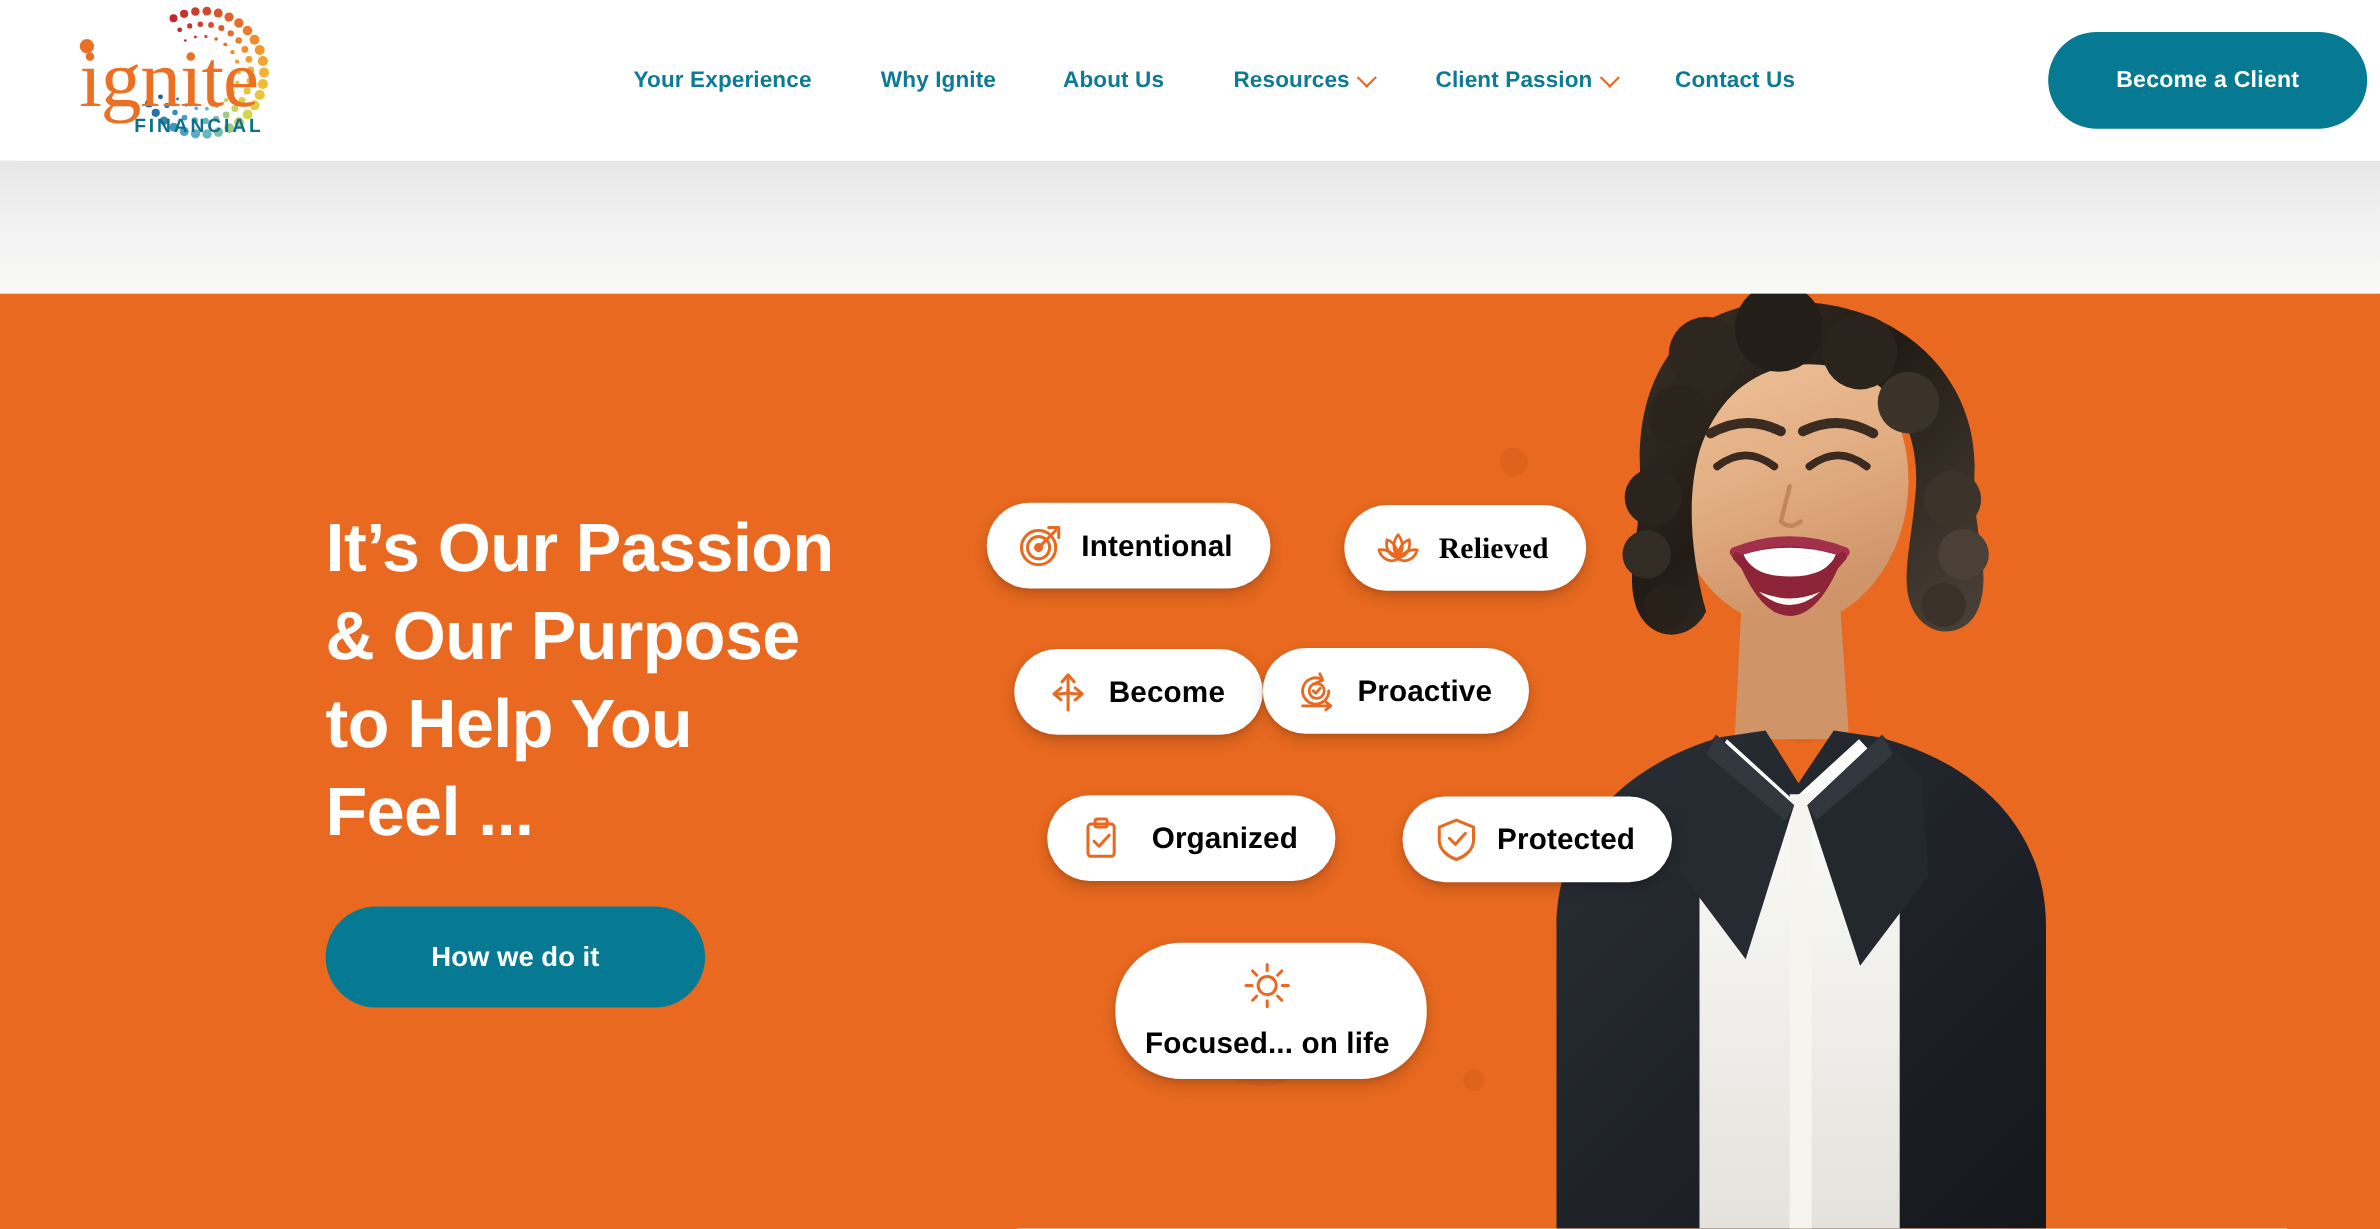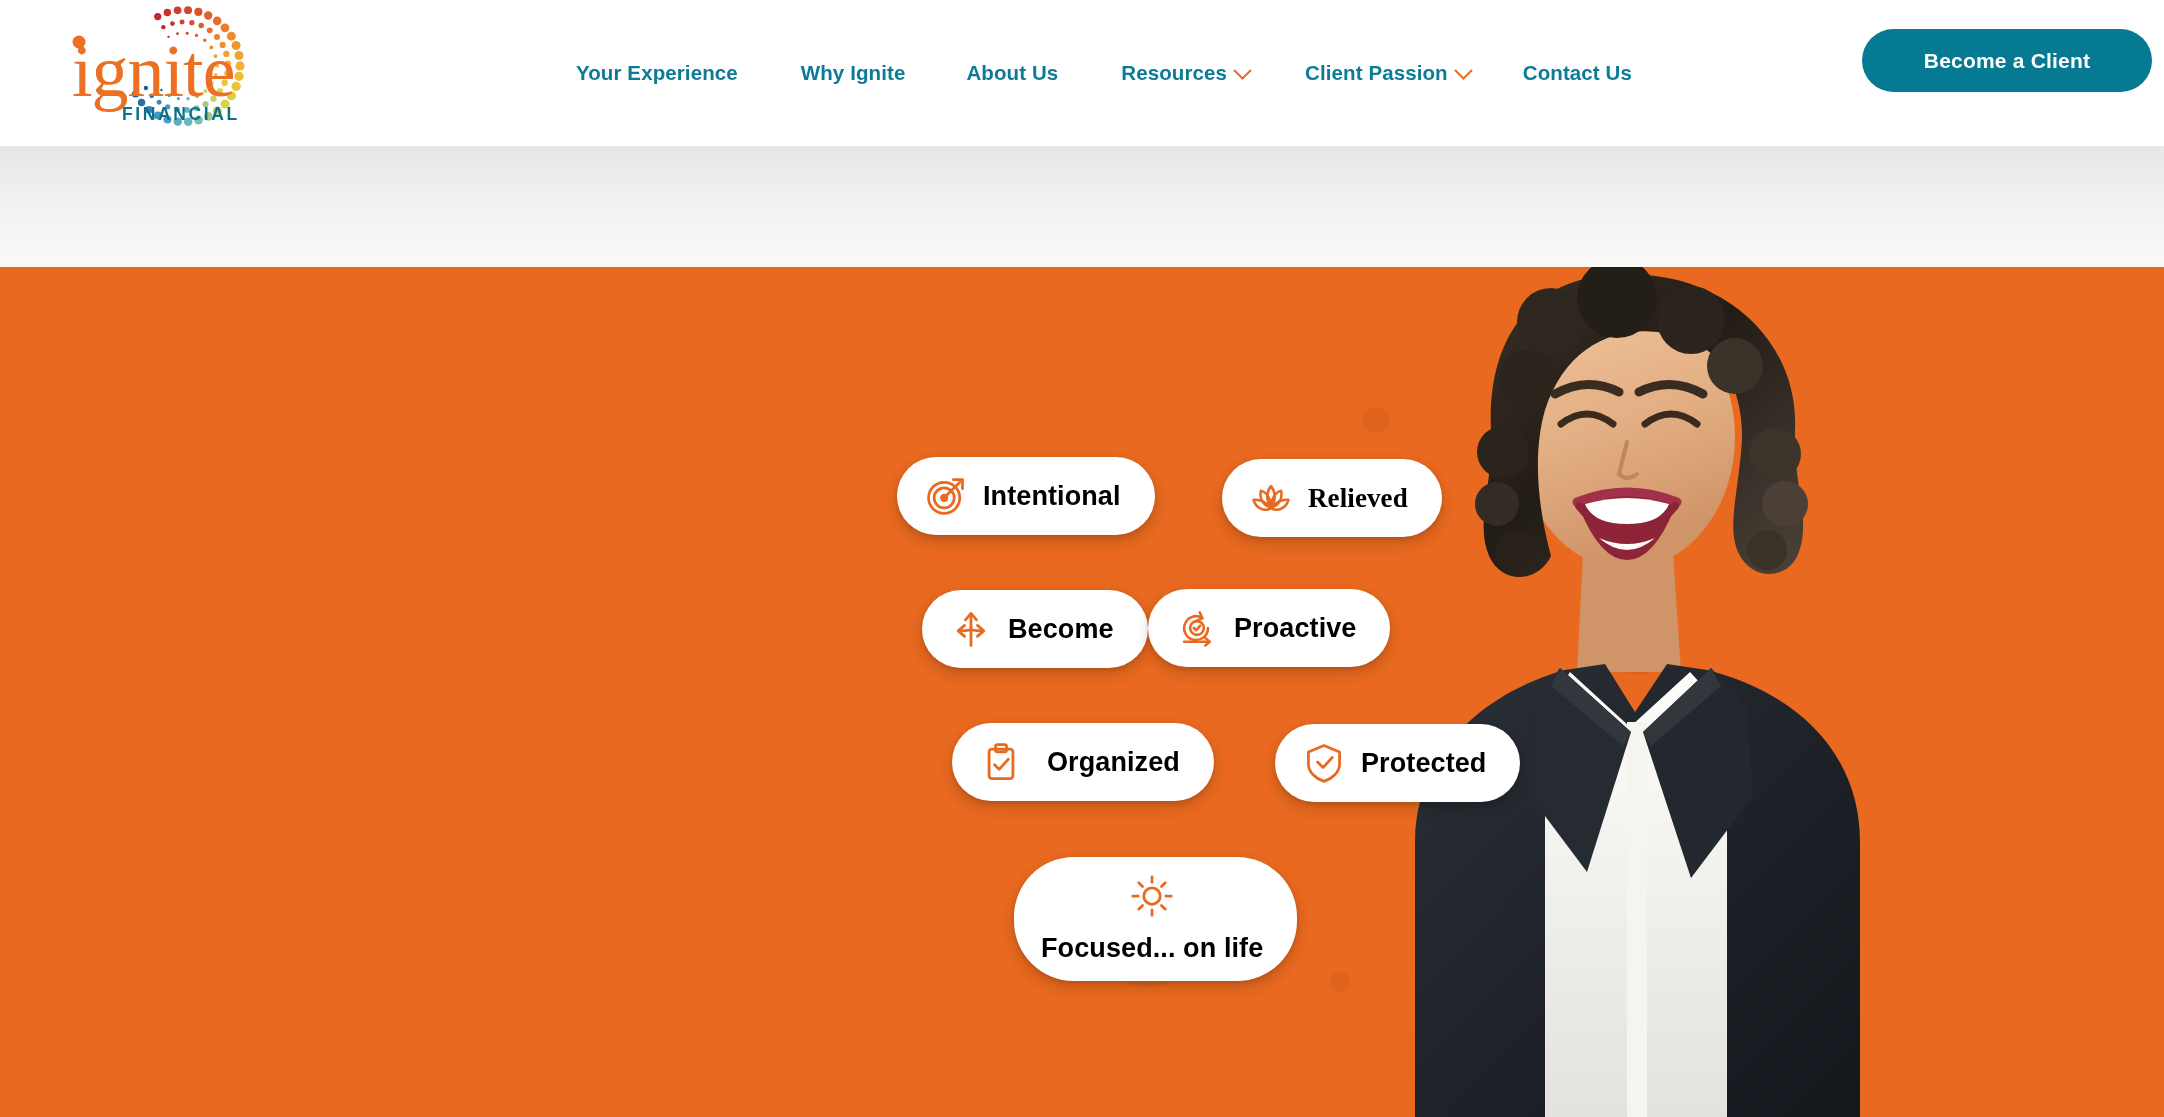--- a/index.html
+++ b/index.html
@@ -40,21 +40,21 @@
   .nav-sp-3 { width:63px; }
   .nav-sp-4 { width:56px; }
   .nav-sp-5 { width:53px; }
   .chev {
     display:inline-block; width:13px; height:13px;
     border-right:2.6px solid #e8691f; border-bottom:2.6px solid #e8691f;
     transform:rotate(45deg) translate(-2px,-2px);
   }
   .cta-header {
     position:absolute; right:28px; top:29px;
-    width:290px; height:63px; border-radius:48px;
+    width:290px; height:88px; border-radius:48px;
     background:#067a92; color:#ffffff;
     display:flex; align-items:center; justify-content:center;
     font-size:21px; font-weight:700; letter-spacing:.2px;
     border:none; cursor:pointer;
     font-family:"Liberation Sans", sans-serif;
   }
 
   
   .gray-band {
     position:absolute; top:146px; left:0; width:2164px; height:121px;
@@ -252,20 +252,27 @@
   <section class="hero">
     <span class="deco d1"></span>
     <span class="deco d2"></span>
     <span class="deco d3"></span>
     <span class="deco d4"></span>
     <span class="deco d5"></span>
     <span class="deco d6"></span>
 
     <span class="deco d8"></span>
 
+    <div class="hero-copy">
+      <h1 class="headline">It’s Our Passion
+&amp; Our Purpose
+to Help You
+Feel ...</h1>
+      <button class="cta-hero">How we do it</button>
+    </div>
 
     <div class="photo">
       <svg viewBox="0 0 660 965">
         <defs>
           <linearGradient id="suitg" x1="0" y1="0" x2="1" y2="1">
             <stop offset="0%" stop-color="#2b2f36"></stop>
             <stop offset="55%" stop-color="#1e2228"></stop>
             <stop offset="100%" stop-color="#14171c"></stop>
           </linearGradient>
           <linearGradient id="sking" x1="0" y1="0" x2="0.3" y2="1">

